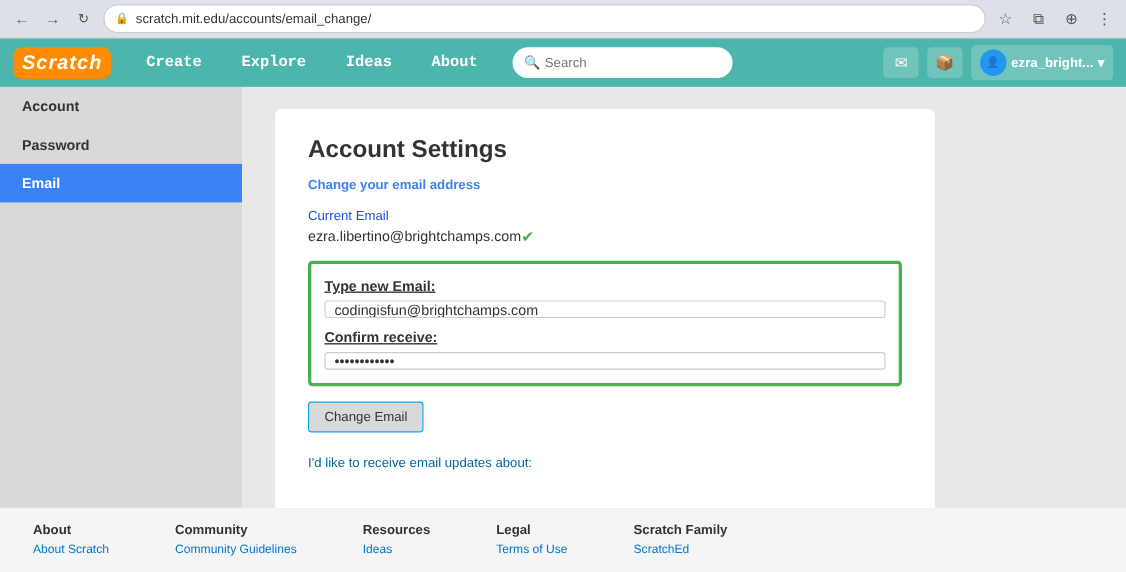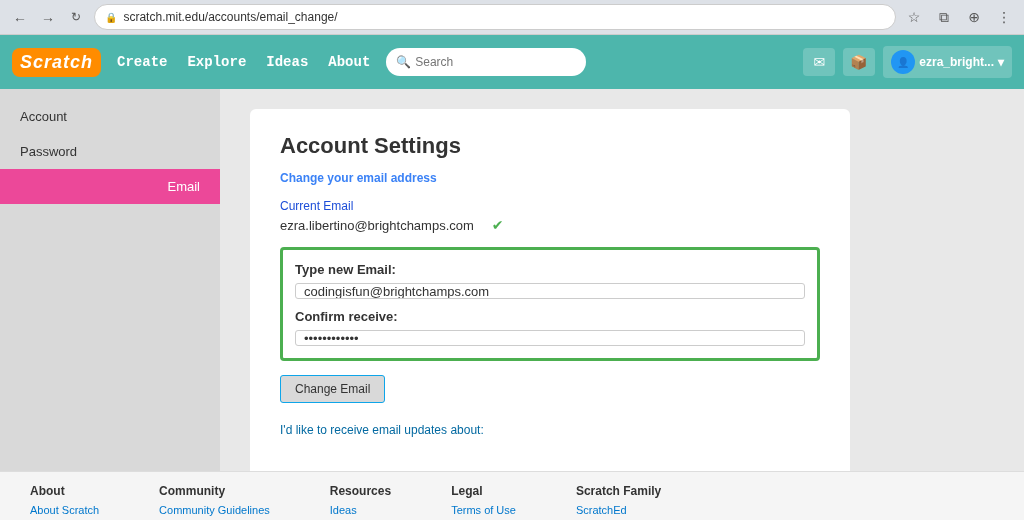--- a/index.html
+++ b/index.html
@@ -51,25 +51,25 @@
     .browser-action-btn {
       width: 24px; height: 24px;
       border: none; background: transparent;
       cursor: pointer; font-size: 14px; color: #555;
       display: flex; align-items: center; justify-content: center;
     }
 
     
     .scratch-nav {
       background: #4db6ac;
-      height: 54px;
+      height: 44px;
       display: flex;
       align-items: center;
       padding: 0 12px;
-      gap: 4px;
+      gap: 20px;
     }
     .scratch-logo {
       background: #ff8c00;
       border-radius: 8px;
       padding: 4px 8px;
       font-size: 18px;
       font-weight: bold;
       color: white;
       font-style: italic;
       letter-spacing: 1px;
@@ -144,33 +144,32 @@
       background: #d9d9d9;
       height: calc(520px - 34px - 44px - 60px);
       overflow: hidden;
     }
 
     
     .sidebar {
       width: 220px;
       min-width: 220px;
       background: #d9d9d9;
-      padding-top: 10px;
+      font-weight: bold;
     }
     .sidebar-item {
       padding: 10px 20px;
       font-size: 13px;
       color: #333;
       cursor: pointer;
       background: transparent;
     }
     .sidebar-item.active {
-      background: #ec4899;
-      color: white;
-      text-align: right;
+      background: #3b82f6;
+      color: white;
     }
 
     
     .main-content {
       flex: 1;
       background: #e8e8e8;
       padding: 20px 30px;
       overflow-y: auto;
     }
     .content-card {
@@ -191,40 +190,40 @@
       color: #3b82f6;
       margin-bottom: 14px;
     }
     .field-label {
       font-size: 12px;
       color: #1d4ed8;
       margin-bottom: 4px;
     }
     .current-email-row {
       display: flex;
-      align-items: center;
-      gap: 18px;
+      gap: 0;
       margin-bottom: 14px;
     }
     .current-email-text {
       font-size: 13px;
       color: #333;
     }
     .verified-icon {
       color: #4caf50;
       font-size: 14px;
     }
 
     
     .highlight-box {
       border: 3px solid #4caf50;
       border-radius: 4px;
       padding: 12px;
       margin-bottom: 14px;
       background: white;
+      text-decoration: underline;
     }
     .form-label {
       font-size: 13px;
       font-weight: bold;
       color: #333;
       margin-bottom: 6px;
       display: block;
     }
     .form-input {
       width: 100%;

